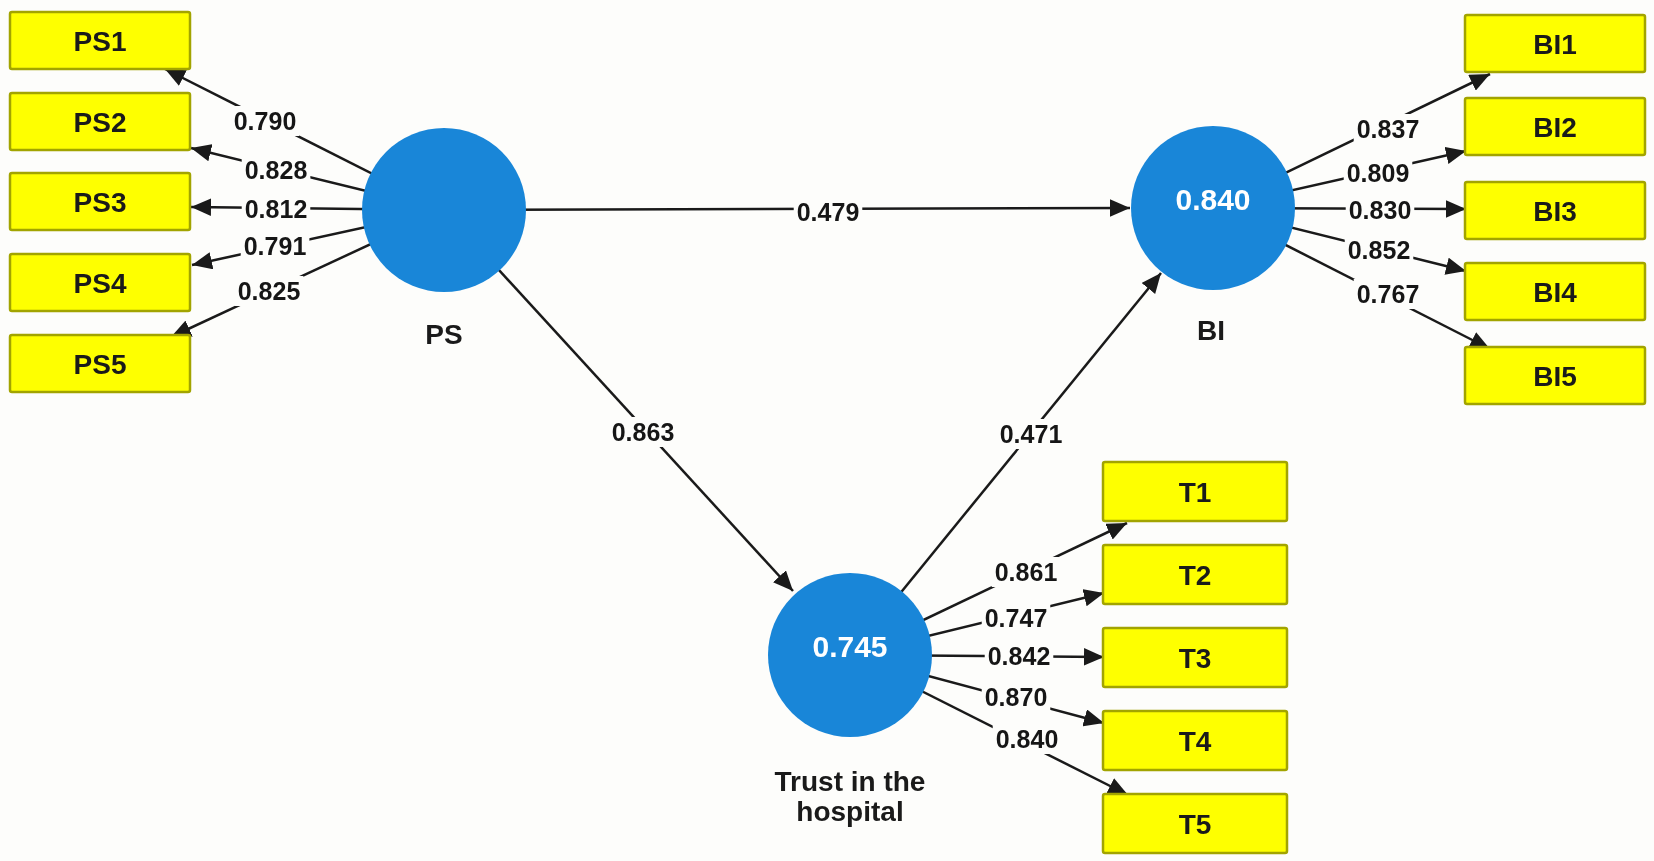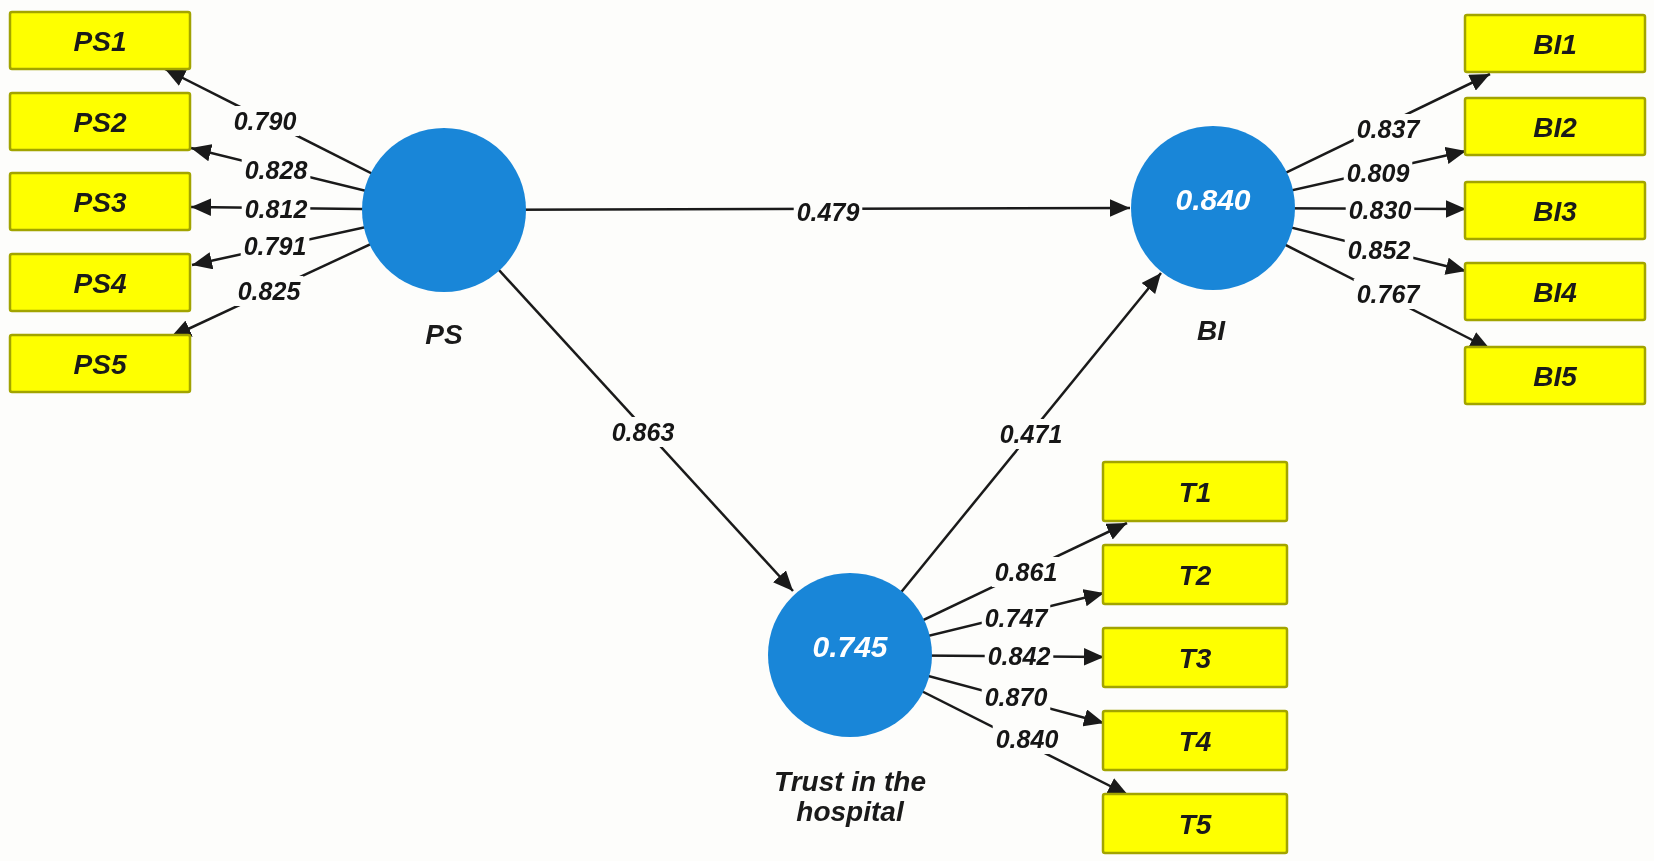--- a/index.html
+++ b/index.html
@@ -8,21 +8,20 @@
     width: 1654px;
     height: 861px;
     overflow: hidden;
     background: #fdfdfb;
     font-family: "Liberation Sans", "DejaVu Sans", sans-serif;
   }
   #stage {
     position: relative;
     width: 1654px;
     height: 712px;
-    font-style: italic;
   }
   svg text {
     font-family: "Liberation Sans", "DejaVu Sans", sans-serif;
   }
   .indicator-label {
     font-size: 28px;
     font-weight: bold;
     fill: #1a1a1a;
   }
   .loading-label {

